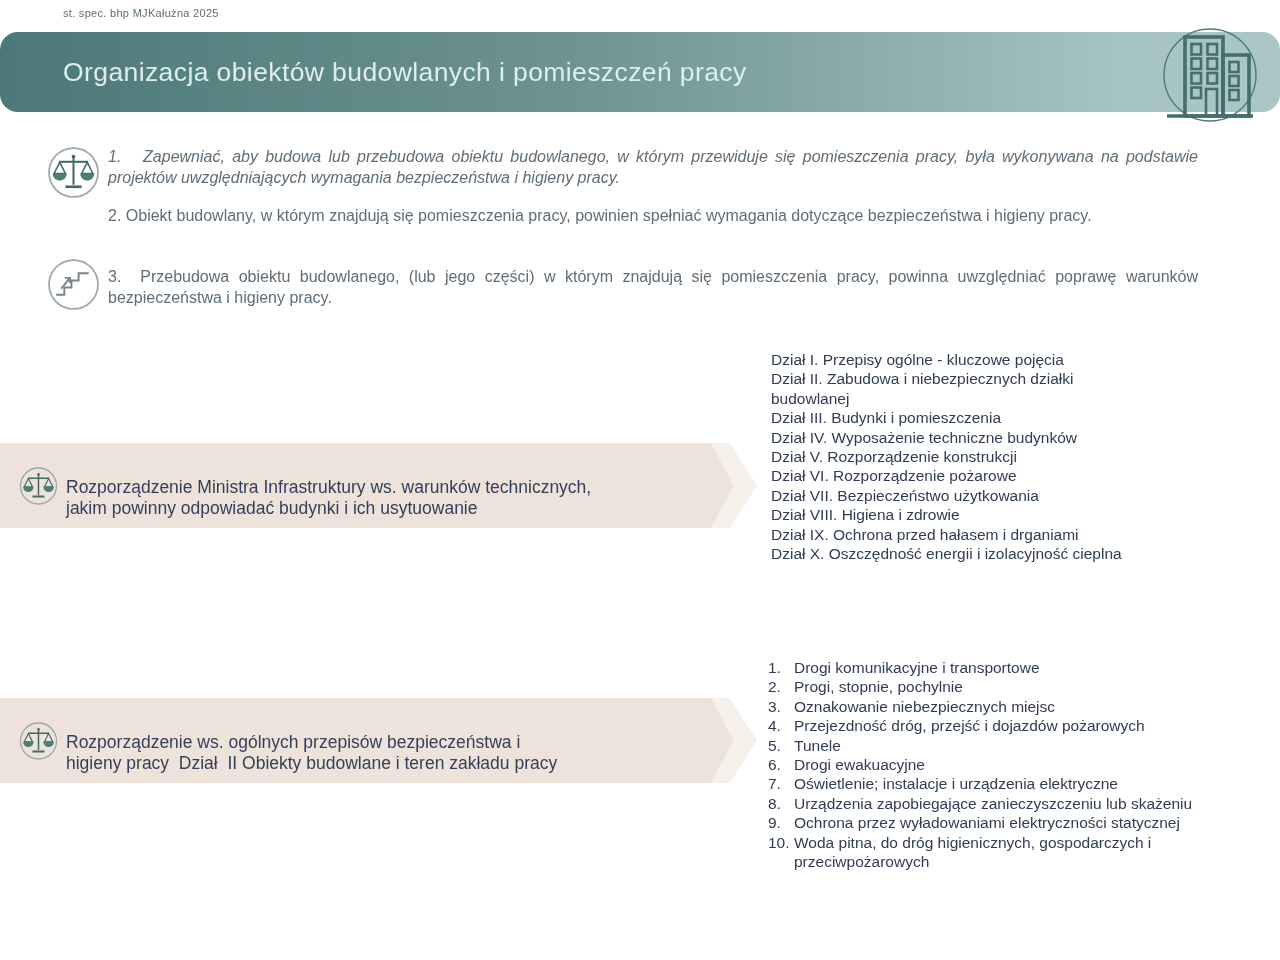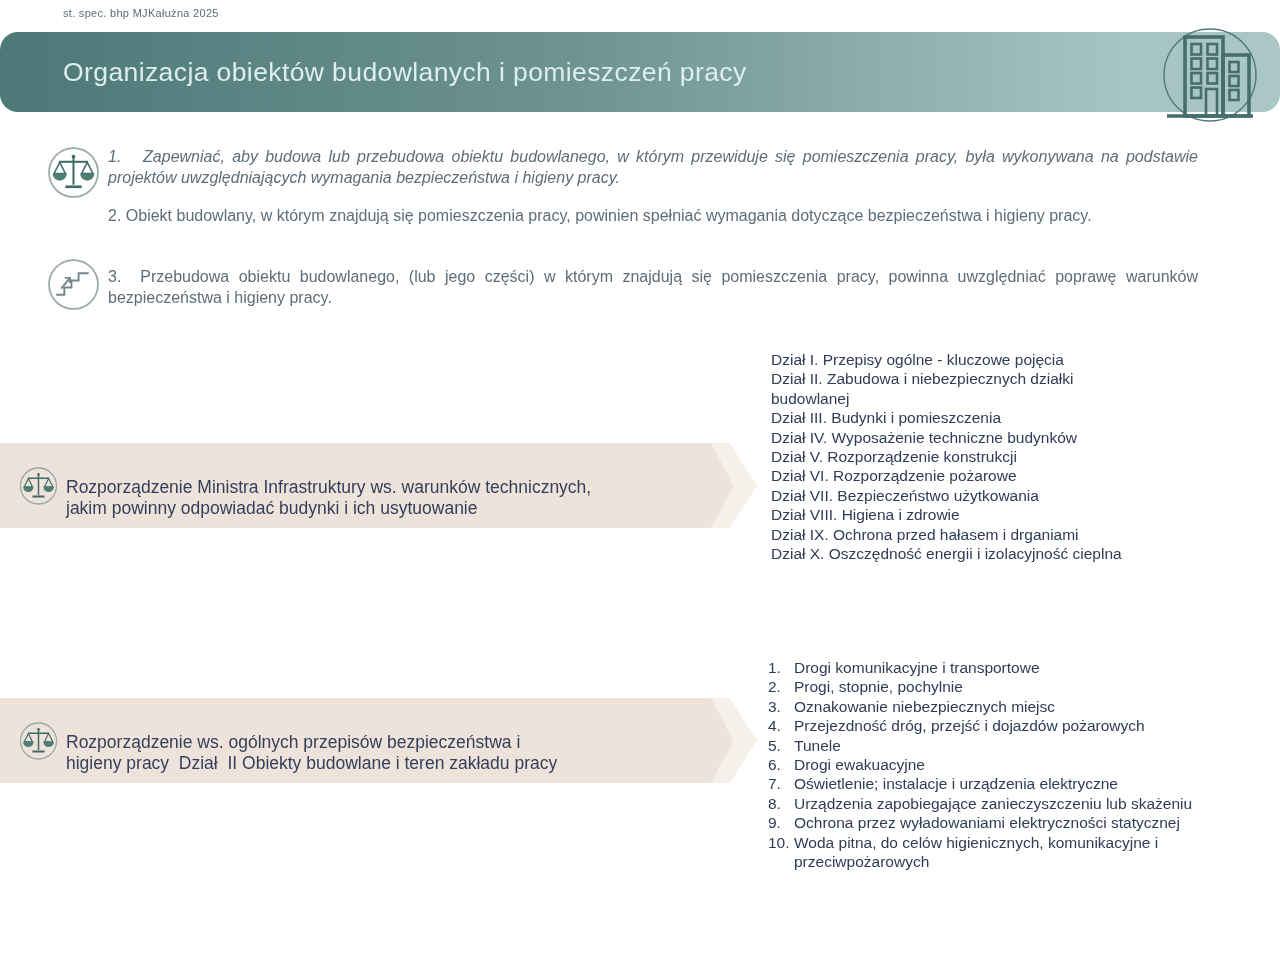--- a/index.html
+++ b/index.html
@@ -254,18 +254,18 @@
         <span class="txt">Urządzenia zapobiegające zanieczyszczeniu lub skażeniu</span>
       </div>
 
       <div class="point">
         <span class="num">9.</span>
         <span class="txt">Ochrona przez wyładowaniami elektryczności statycznej</span>
       </div>
 
       <div class="point">
         <span class="num">10.</span>
-        <span class="txt">Woda pitna, do celów higienicznych, komunikacyjne i
+        <span class="txt">Woda pitna, do dróg higienicznych, gospodarczych i
 przeciwpożarowych</span>
       </div>
     </div>
 
 </div>
 
 </body></html>

